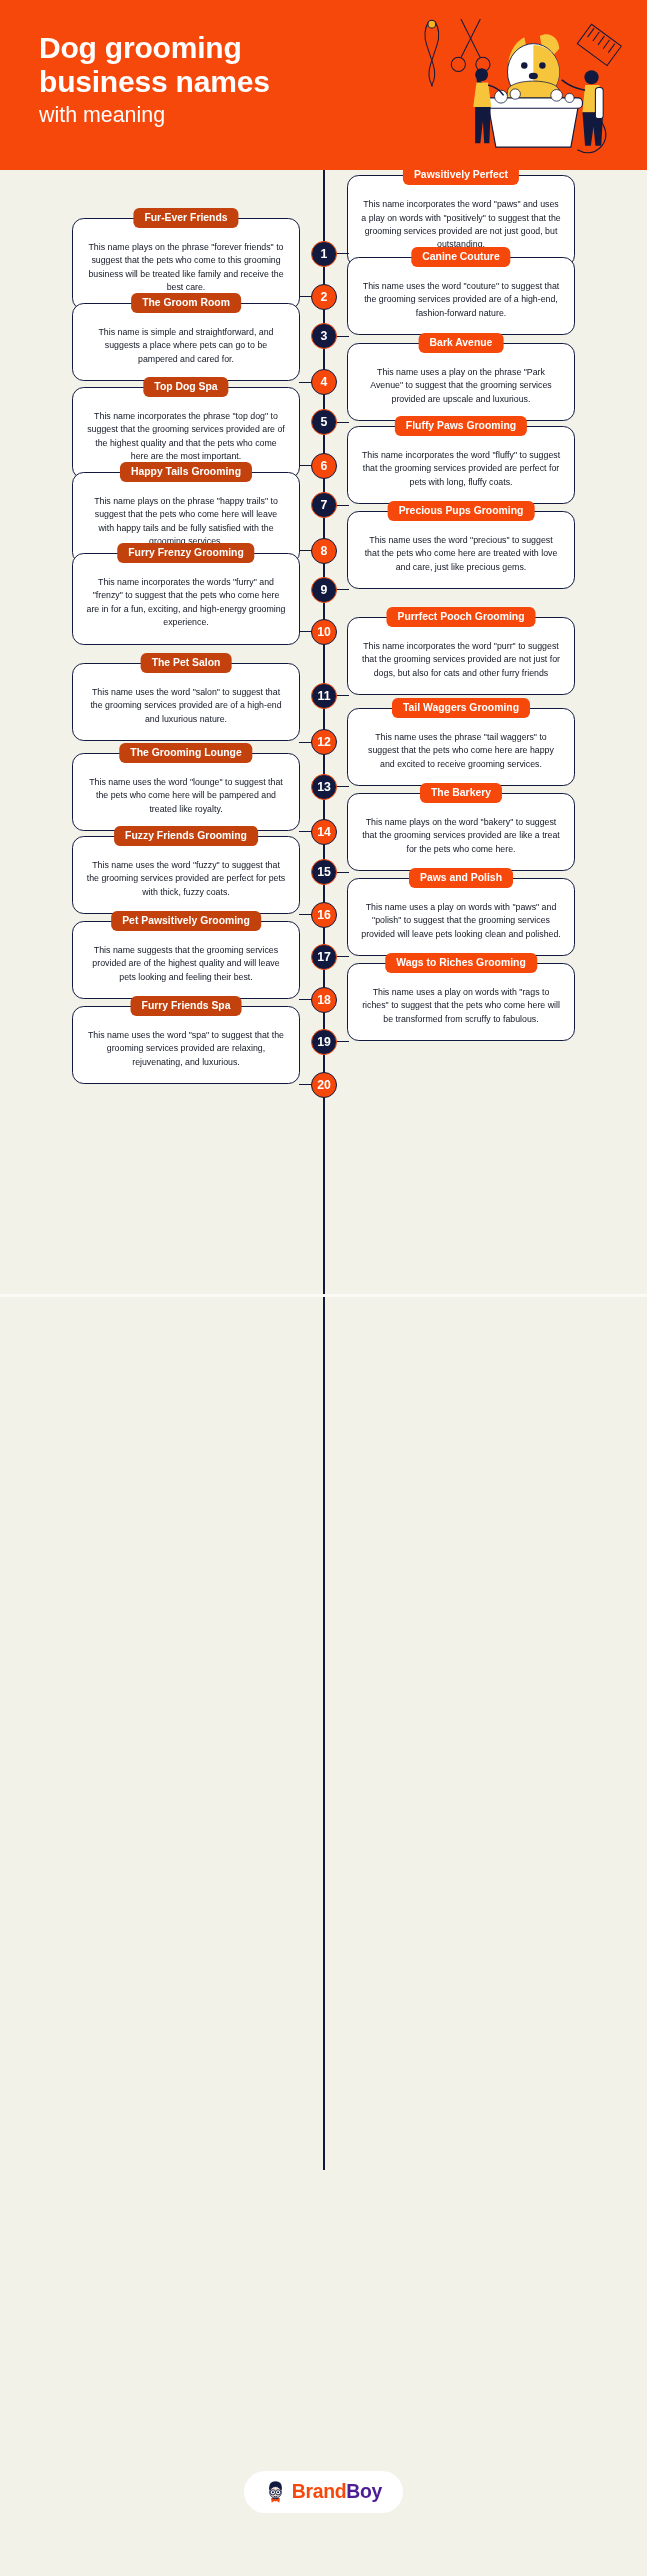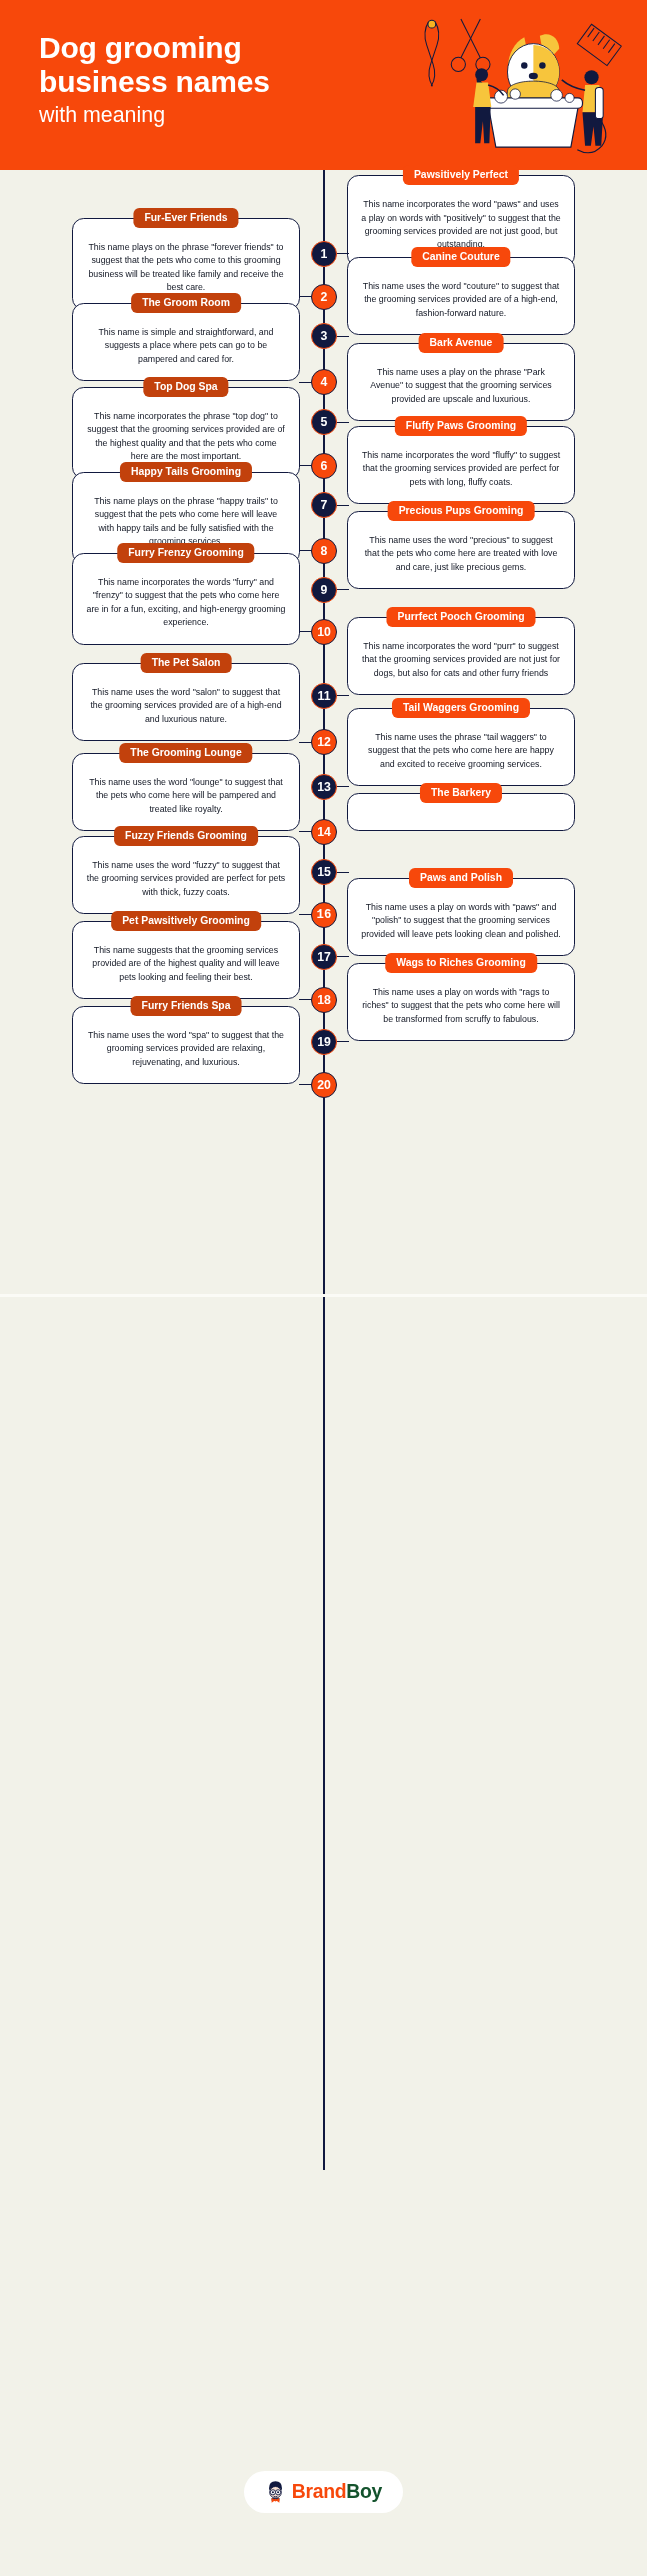--- a/index.html
+++ b/index.html
@@ -160,21 +160,21 @@
     background: #ffffff;
     border-radius: 22px;
     padding: 9px 21px;
     display: flex;
     align-items: center;
     gap: 5.8px;
   }
   .logo-mark { width: 21px; height: 24.6px; flex: 0 0 auto; }
   .logo-text { font-size: 19.4px; font-weight: 700; letter-spacing: -0.3px; line-height: 1; }
   .logo-brand { color: #f7480b; }
-  .logo-boy   { color: #14532d; }
+  .logo-boy   { color: #4c1d95; }
 </style>
 </head>
 <body>
 
 <div id="page">
 
   <div class="header">
     <div class="header-text">
       <div class="header-title">Dog grooming
 business names</div>
@@ -323,28 +323,29 @@
         <div class="badge badge-navy" style="top: 604px;">13</div>
         <div class="connector conn-left" style="top: 661px;"></div>
         <div class="card card-left" style="top: 583px;">
           <div class="pill pill-navy">The Grooming Lounge</div>
           <div class="card-body">This name uses the word "lounge" to suggest that the pets who come here will be pampered and treated like royalty.</div>
         </div>
         <div class="badge badge-orange" style="top: 649px;">14</div>
         <div class="connector conn-right" style="top: 702px;"></div>
         <div class="card card-right" style="top: 623px;">
           <div class="pill pill-orange">The Barkery</div>
+          <div class="card-body">This name plays on the word "bakery" to suggest that the grooming services provided are like a treat for the pets who come here.</div>
         </div>
         <div class="badge badge-navy" style="top: 689px;">15</div>
         <div class="connector conn-left" style="top: 744px;"></div>
         <div class="card card-left" style="top: 666px;">
           <div class="pill pill-navy">Fuzzy Friends Grooming</div>
           <div class="card-body">This name uses the word "fuzzy" to suggest that the grooming services provided are perfect for pets with thick, fuzzy coats.</div>
         </div>
-        <div class="badge badge-orange" style="top: 732px; font-family: Liberation Mono, monospace;">16</div>
+        <div class="badge badge-orange" style="top: 732px;">16</div>
         <div class="connector conn-right" style="top: 786px;"></div>
         <div class="card card-right" style="top: 708px;">
           <div class="pill pill-orange">Paws and Polish</div>
           <div class="card-body">This name uses a play on words with "paws" and "polish" to suggest that the grooming services provided will leave pets looking clean and polished.</div>
         </div>
         <div class="badge badge-navy" style="top: 774px;">17</div>
         <div class="connector conn-left" style="top: 829px;"></div>
         <div class="card card-left" style="top: 751px;">
           <div class="pill pill-navy">Pet Pawsitively Grooming</div>
           <div class="card-body">This name suggests that the grooming services provided are of the highest quality and will leave pets looking and feeling their best.</div>

